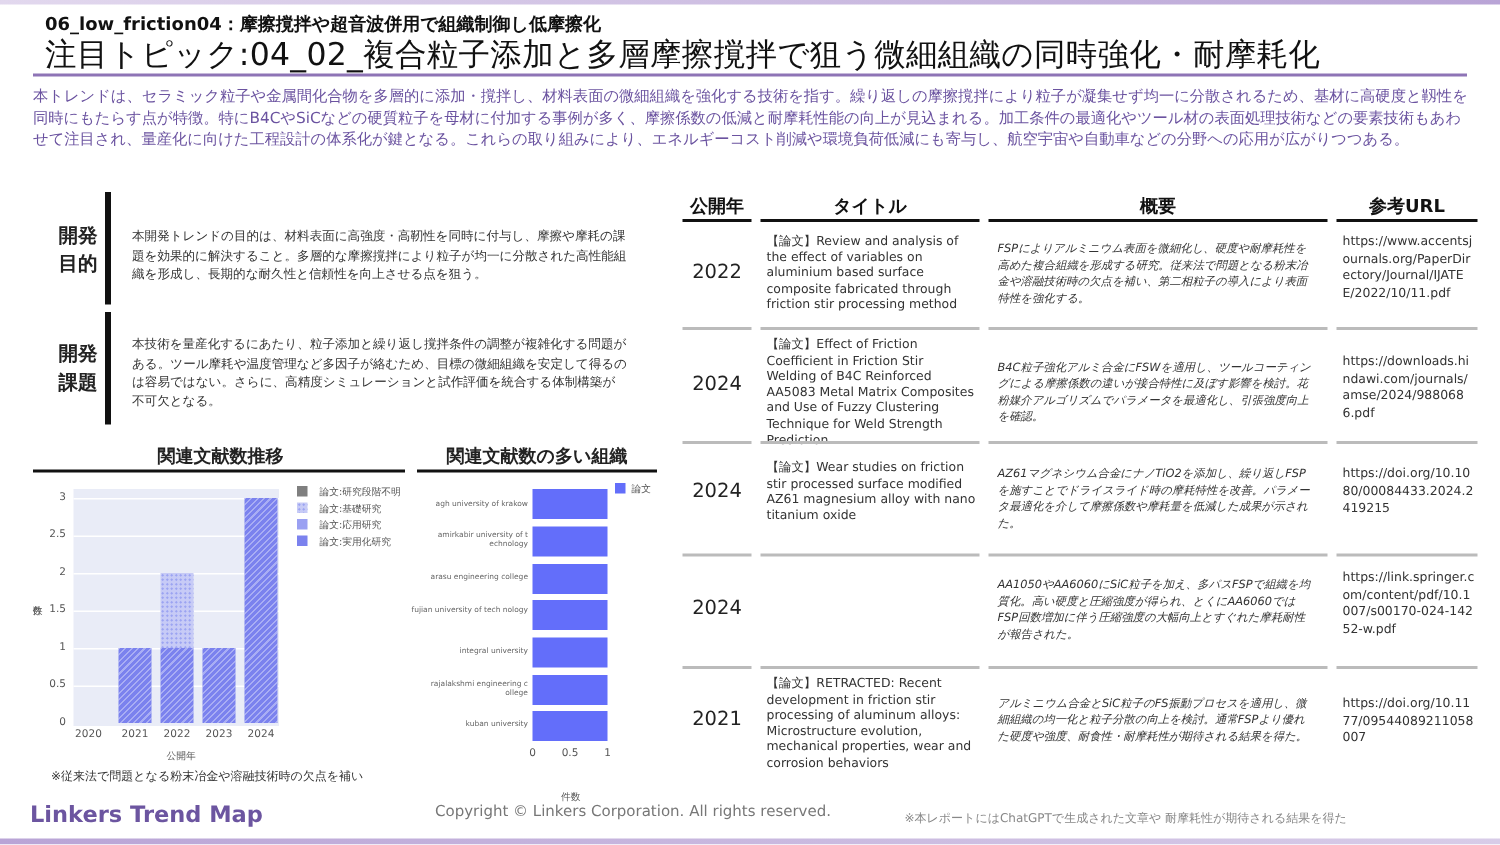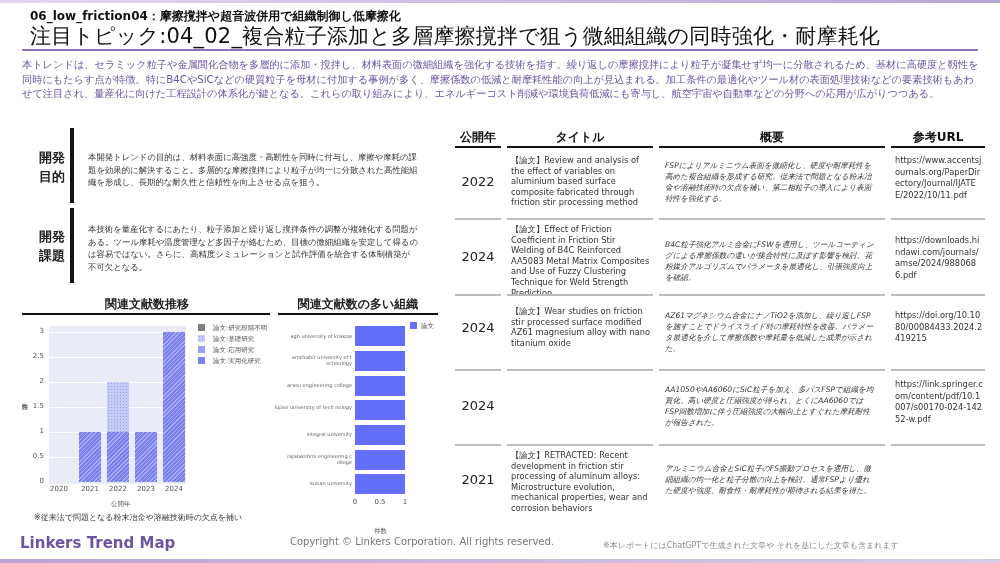--- a/index.html
+++ b/index.html
@@ -217,19 +217,20 @@
   </div>
   <div class="cell-rule" style="left:0; top:316px; width:46px;"></div>
   <div class="cell-rule" style="left:52px; top:316px; width:146px;"></div>
   <div class="cell-rule" style="left:204px; top:316px; width:226px;"></div>
   <div class="cell-rule" style="left:436px; top:316px; width:94px;"></div>
 
   <div class="row" style="top:322px; height:70px;">
     <div class="cell year" style="left:1px; top:22px;">2021</div>
     <div class="cell abs" style="left:210px; top:13px;">アルミニウム合金とSiC粒子のFS振動プロセスを適用し、微細組織の均一化と粒子分散の向上を検討。通常FSPより優れた硬度や強度、耐食性・耐摩耗性が期待される結果を得た。</div>
     <div class="cell ttl" style="left:56px; top:0;">【論文】RETRACTED: Recent development in friction stir processing of aluminum alloys: Microstructure evolution, mechanical properties, wear and corrosion behaviors</div>
+    <div class="cell url" style="left:440px; top:13px;">https://doi.org/10.1177/09544089211058007</div>
   </div>
 </div>
 
 <div class="brand">Linkers Trend Map</div>
 <div class="copyright">Copyright © Linkers Corporation. All rights reserved.</div>
-<div class="disclaimer">※本レポートにはChatGPTで生成された文章や それを基にした文章も含まれます</div>
+<div class="disclaimer">※本レポートにはChatGPTで生成された文章や 耐摩耗性が期待される結果を得た</div>
 <div class="bottom-band"></div>
 
 </body></html>

